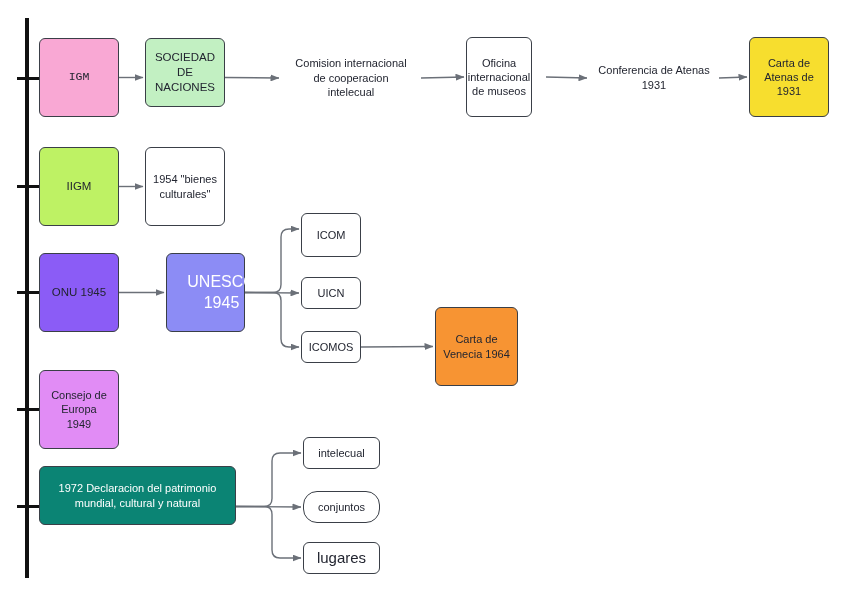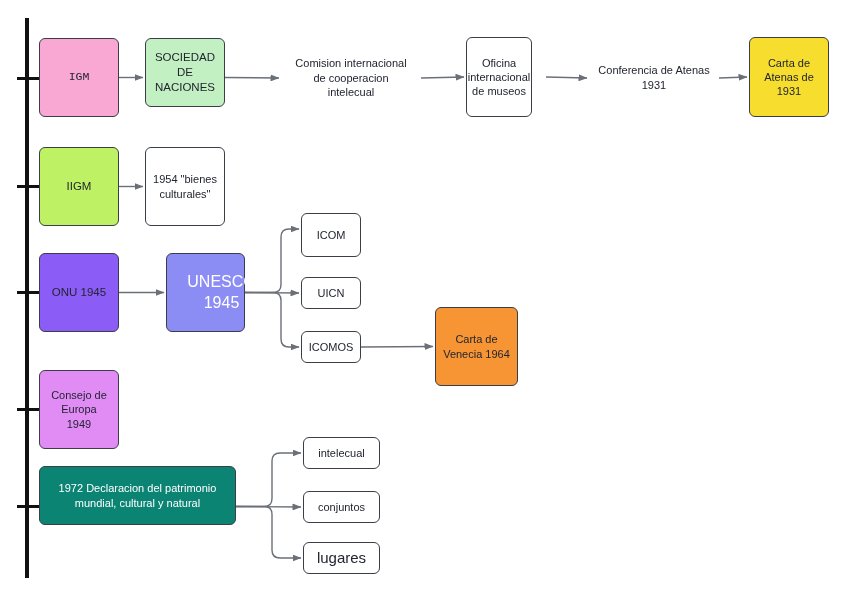--- a/index.html
+++ b/index.html
@@ -123,17 +123,17 @@
       <div class="node" style="left: 301px; top: 277px; width: 60px; height: 32px; font-size: 11px; color: rgb(34, 37, 48); background: rgb(255, 255, 255); border-color: rgb(58, 63, 71);">UICN</div>
       <div class="node" style="left: 301px; top: 331px; width: 60px; height: 32px; font-size: 11px; color: rgb(34, 37, 48); background: rgb(255, 255, 255); border-color: rgb(58, 63, 71);">ICOMOS</div>
       <div class="node" style="left: 435px; top: 307px; width: 83px; height: 79px; font-size: 11px; color: rgb(34, 37, 48); background: rgb(247, 148, 51); border-color: rgb(58, 63, 71);">Carta de
 Venecia 1964</div>
       <div class="node" style="left: 39px; top: 370px; width: 80px; height: 79px; font-size: 11px; color: rgb(34, 37, 48); background: rgb(225, 140, 245); border-color: rgb(58, 63, 71);">Consejo de
 Europa
 1949</div>
       <div class="node" style="left: 39px; top: 466px; width: 197px; height: 59px; font-size: 11px; color: rgb(255, 255, 255); background: rgb(11, 132, 116); border-color: rgb(58, 63, 71);">1972 Declaracion del patrimonio
 mundial, cultural y natural</div>
       <div class="node" style="left: 303px; top: 437px; width: 77px; height: 32px; font-size: 11px; color: rgb(34, 37, 48); background: rgb(255, 255, 255); border-color: rgb(58, 63, 71);">intelecual</div>
-      <div class="node" style="left: 303px; top: 491px; width: 77px; height: 32px; font-size: 11px; color: rgb(34, 37, 48); background: rgb(255, 255, 255); border-color: rgb(58, 63, 71);">conjuntos</div>
+      <div class="node" style="left: 303px; top: 491px; width: 77px; height: 32px; font-size: 11px; color: rgb(34, 37, 48); background: rgb(255, 255, 255); border-color: rgb(58, 63, 71); border-radius: 14px;">conjuntos</div>
       <div class="node" style="left: 303px; top: 542px; width: 77px; height: 32px; font-size: 15px; color: rgb(34, 37, 48); background: rgb(255, 255, 255); border-color: rgb(58, 63, 71);">lugares</div>
     </div>
 
 </div>
 
 </body></html>

